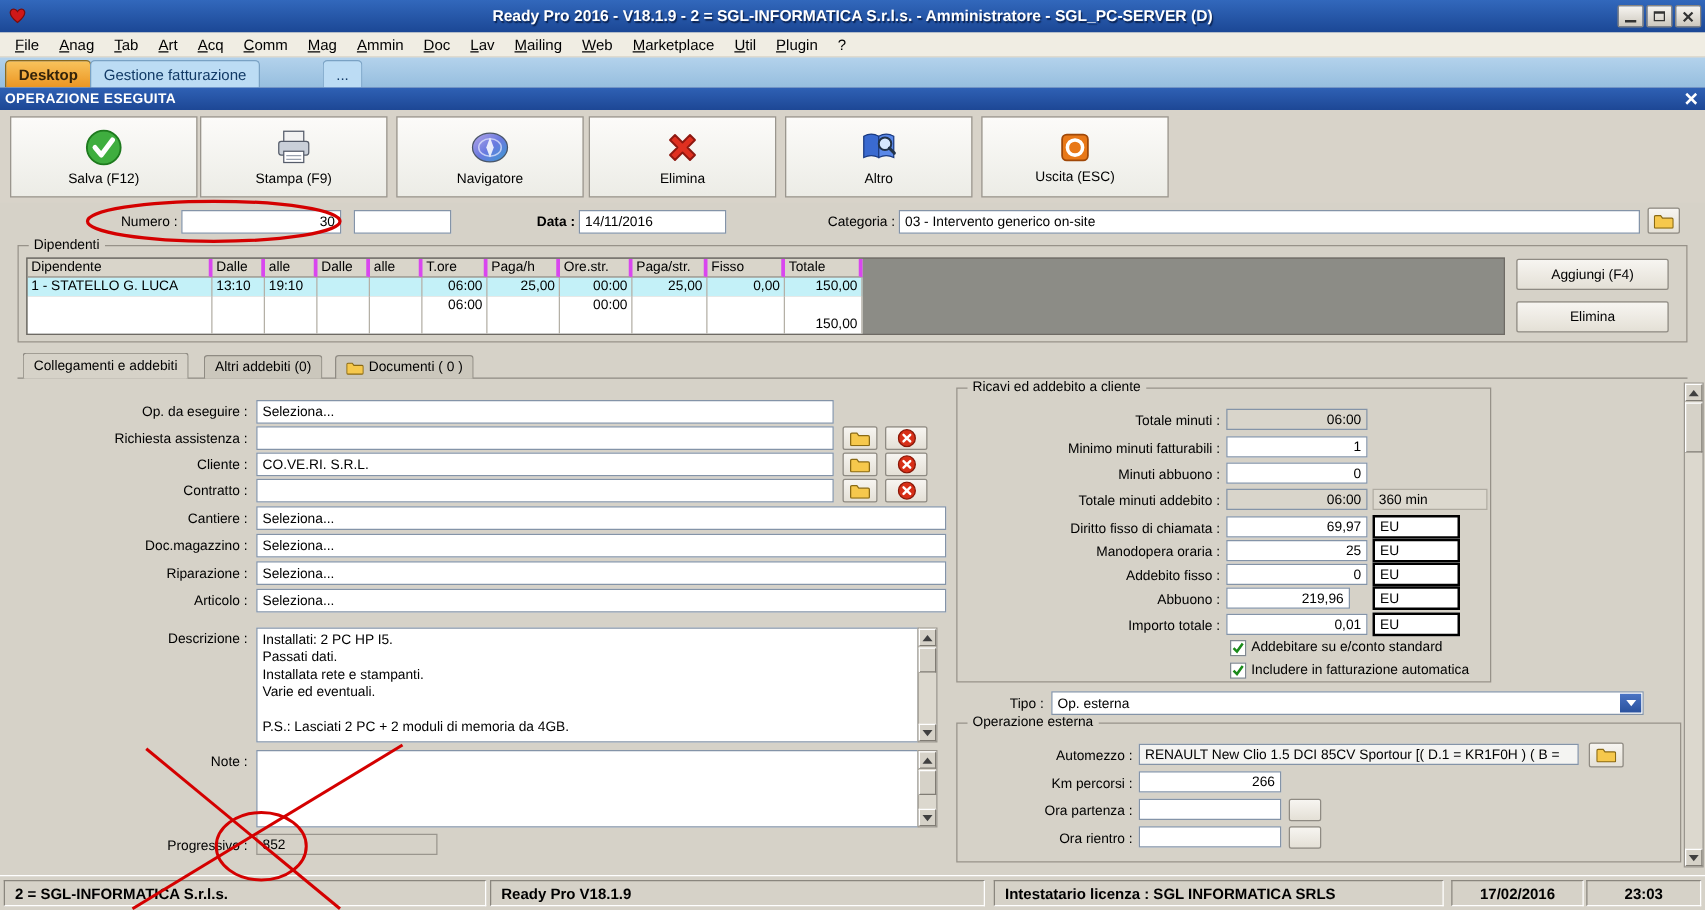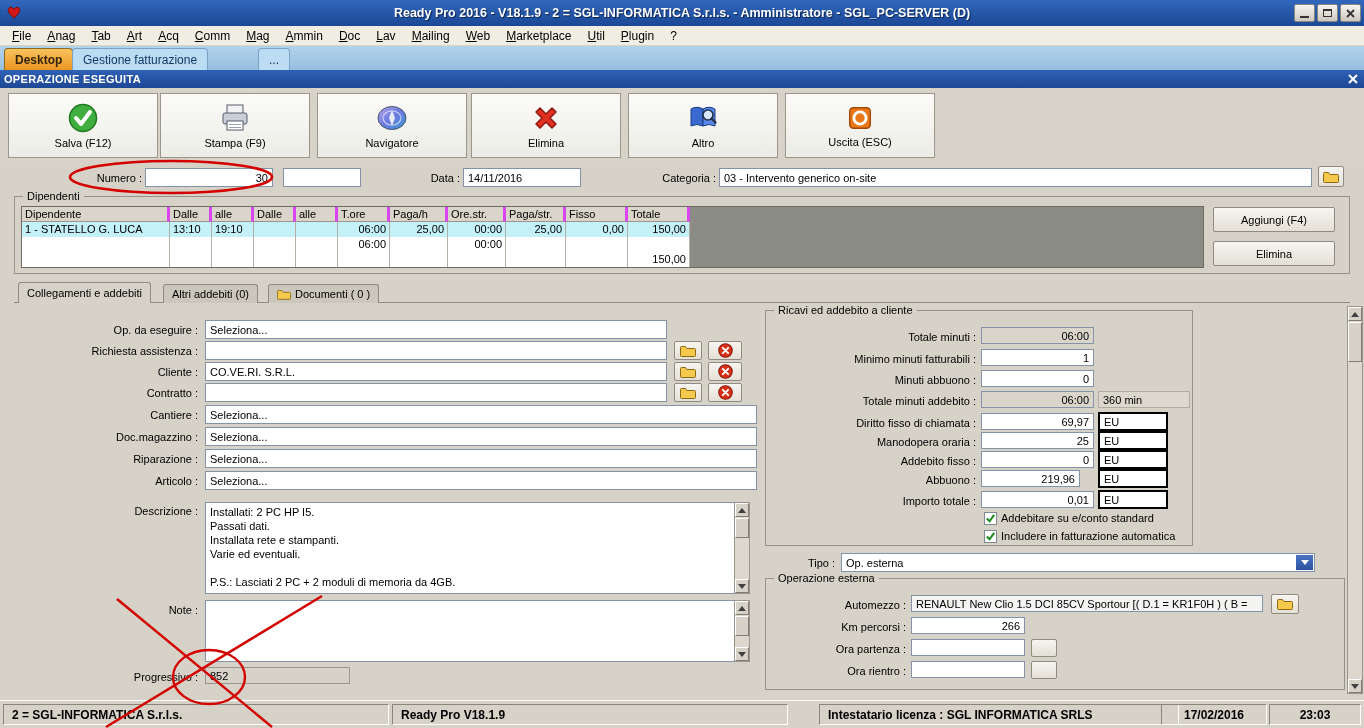--- a/index.html
+++ b/index.html
@@ -234,21 +234,21 @@
         <rect x="5" y="5" width="22" height="22" rx="4" fill="#e87818" stroke="#a04808" stroke-width="1.5"></rect>
         <circle cx="16" cy="16" r="6.5" fill="none" stroke="#fff" stroke-width="3"></circle>
       </svg>
       <span class="lab">Uscita (ESC)</span>
     </div>
   </div>
 
   <div class="lbl" style="left:60px;top:172px;width:82px;">Numero :</div>
   <div class="input r" style="left:145px;top:168px;width:128px;">30</div>
   <div class="input" style="left:283px;top:168px;width:78px;"></div>
-  <div class="lbl" style="left:398px;top:172px;width:62px;">Data :</div>
+  <div class="lbl" style="left:398px;top:172px;width:62px;font-weight:bold;">Data :</div>
   <div class="input" style="left:463px;top:168px;width:118px;">14/11/2016</div>
   <div class="lbl" style="left:640px;top:172px;width:76px;">Categoria :</div>
   <div class="input" style="left:719px;top:168px;width:593px;">03 - Intervento generico on-site</div>
   <div class="btn3d" style="left:1318px;top:166px;width:26px;height:21px;">
     <svg width="16" height="12" viewBox="0 0 16 12">
       <path d="M0.5 2.5 a1 1 0 0 1 1 -1 h4 l1.5 2 h7.5 a1 1 0 0 1 1 1 v6 a1 1 0 0 1 -1 1 h-13 a1 1 0 0 1 -1 -1 z" fill="#f6c84c" stroke="#8a6a14"></path>
     </svg>
   </div>
 
   <div class="groupbox" style="left:14px;top:196px;width:1336px;height:78px;">
@@ -501,21 +501,21 @@
       </div>
     <div class="sb-thumb" style="height:40px;"></div>
     <div class="sb-btn down">
         <span class="tri-dn"></span>
       </div>
   </div>
 
   <div class="statusbar">
     <div class="seg" style="left:3px;width:386px;">2 = SGL-INFORMATICA S.r.l.s.</div>
     <div class="seg" style="left:392px;width:396px;">Ready Pro V18.1.9</div>
-    <div class="seg" style="left:819px;width:360px;">Intestatario licenza : SGL INFORMATICA SRLS</div>
+    <div class="seg" style="left:795px;width:360px;">Intestatario licenza : SGL INFORMATICA SRLS</div>
     <div class="seg center" style="left:1161px;width:106px;">17/02/2016</div>
     <div class="seg center" style="left:1269px;width:92px;">23:03</div>
   </div>
 
   <svg class="annot" viewBox="0 0 1364 728">
     <ellipse cx="171" cy="177" rx="101" ry="16" fill="none" stroke="#d40000" stroke-width="2.6"></ellipse>
     <ellipse cx="209" cy="677" rx="36" ry="27" fill="none" stroke="#d40000" stroke-width="2.4"></ellipse>
     <line x1="322" y1="596" x2="106" y2="727" stroke="#d40000" stroke-width="2.4"></line>
     <line x1="117" y1="599" x2="272" y2="727" stroke="#d40000" stroke-width="2.4"></line>
   </svg>

